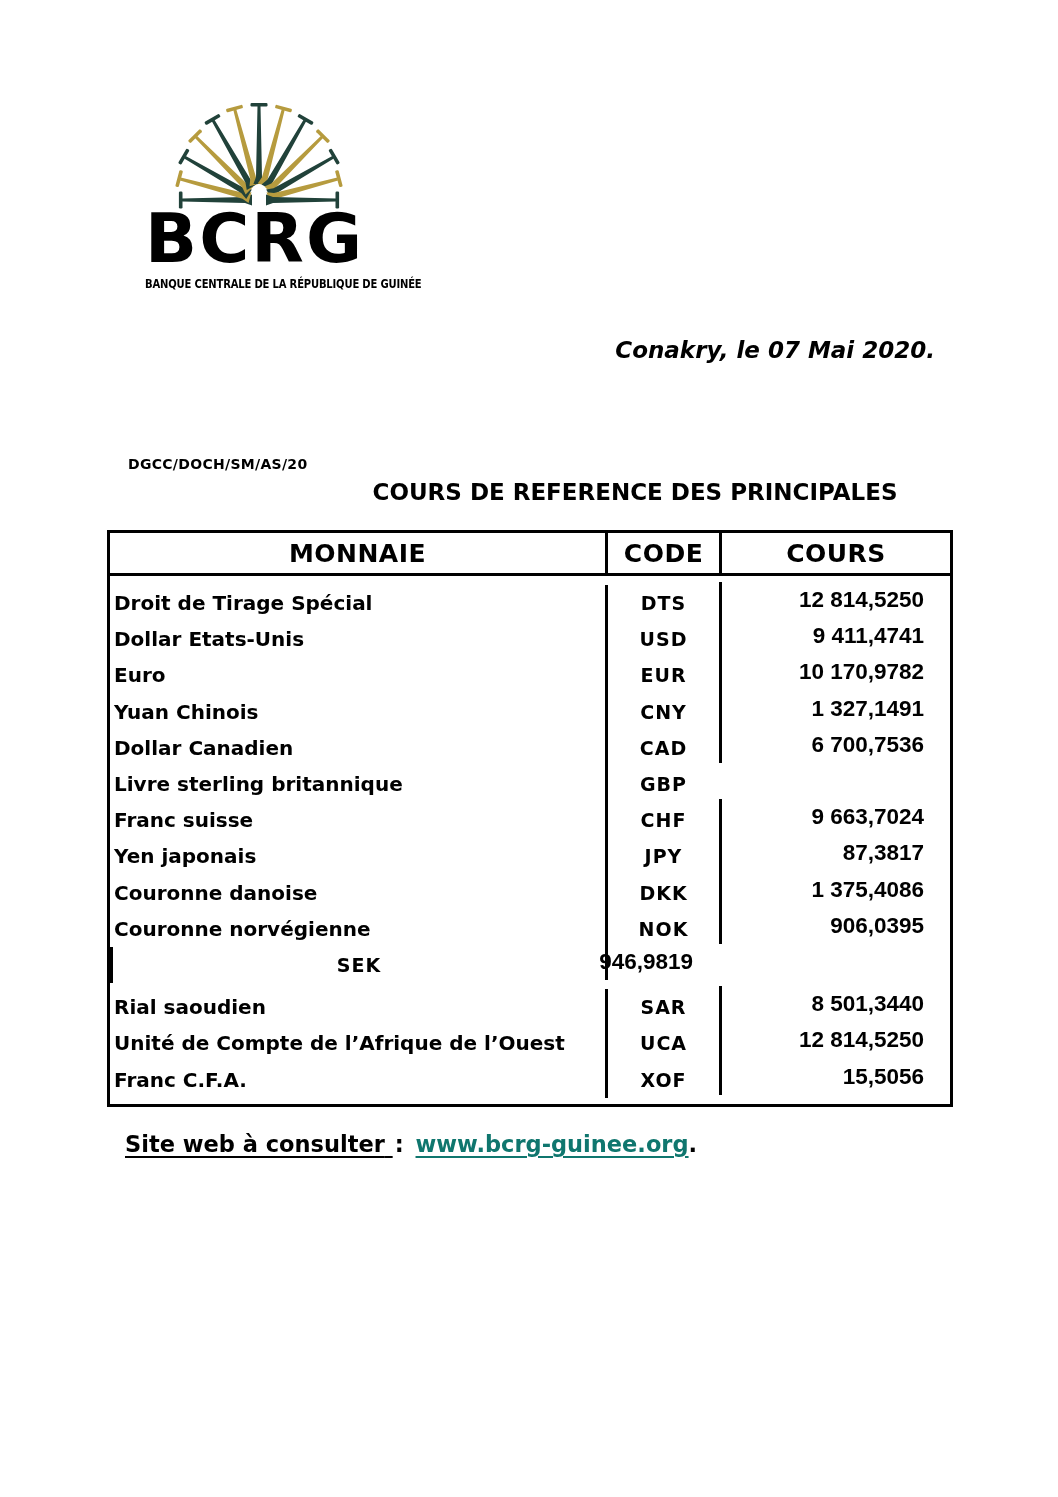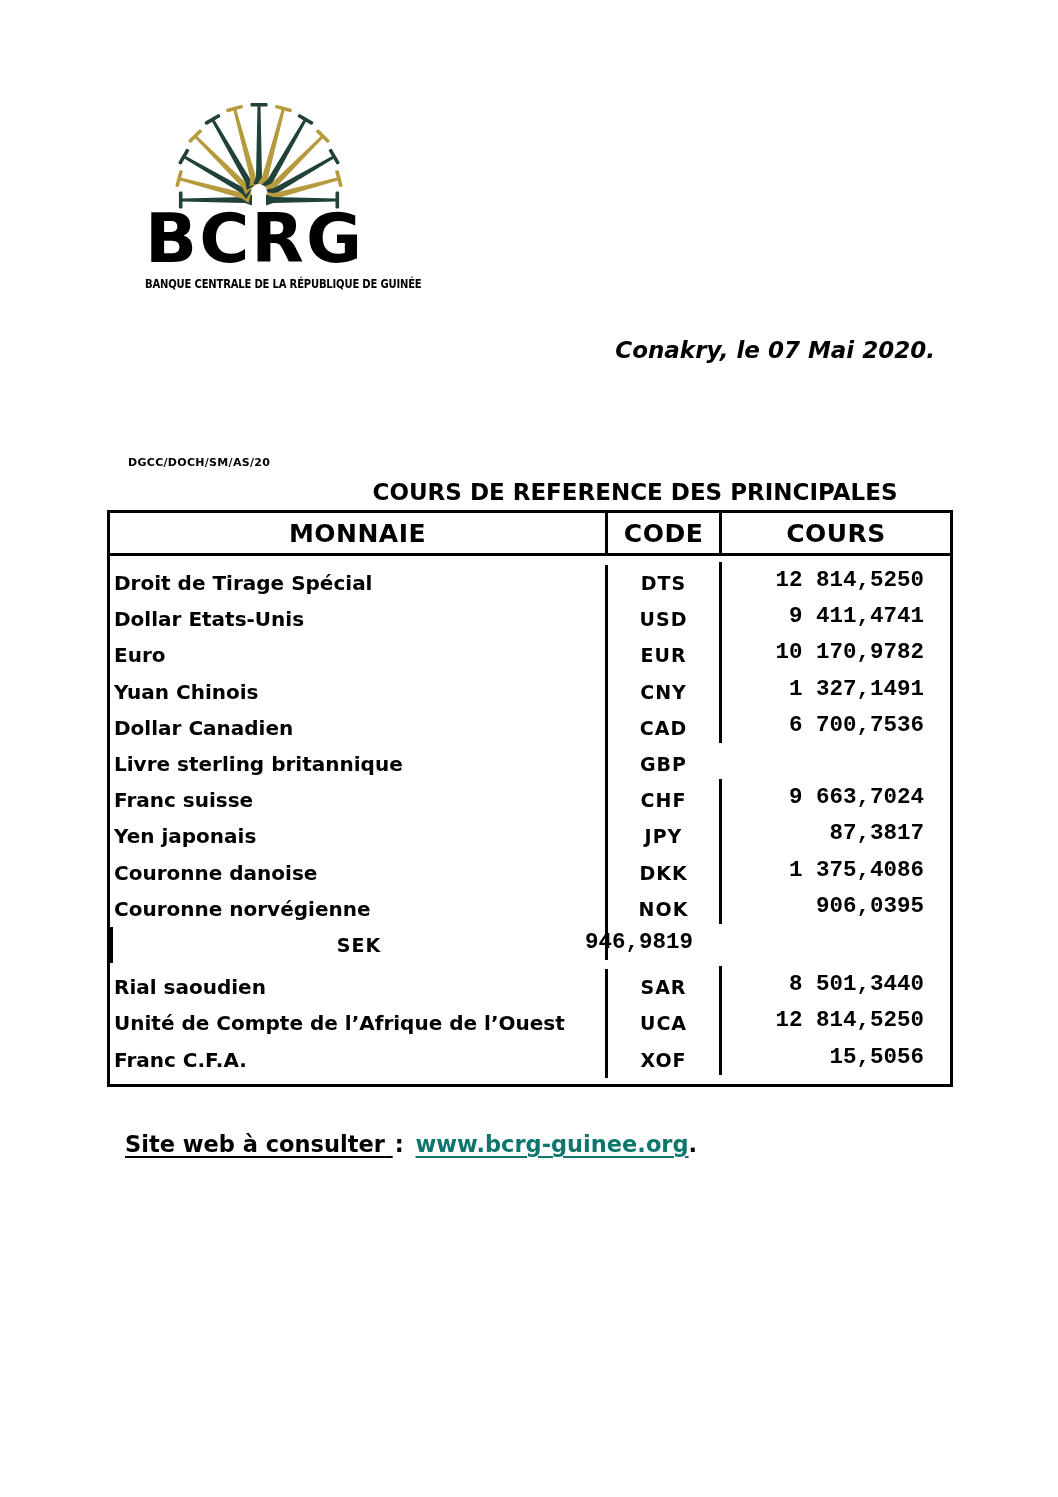--- a/index.html
+++ b/index.html
@@ -28,32 +28,32 @@
   }
   
   .dateline{
     position:absolute;top:337px;left:500px;width:435px;
     text-align:right;
     font-size:23px;font-weight:700;font-style:italic;
   }
   
   .refcode{
     position:absolute;top:456px;left:128px;
-    font-size:11px;font-weight:700;letter-spacing:0.3px;
+    font-size:14px;font-weight:700;letter-spacing:0.3px;
   }
   
   .title{
     position:absolute;top:422px;left:330px;width:610px;
     text-align:center;
     font-size:23px;font-weight:700;line-height:28px;
     white-space:pre-wrap;
   }
   
   .rates-table{
-    position:absolute;left:107px;top:510px;width:840px;
+    position:absolute;left:107px;top:530px;width:840px;
     border:3px solid #000;
     background:#fff;
   }
   .thead{
     display:grid;grid-template-columns:495px 114px 1fr;
     height:40px;border-bottom:3px solid #000;
   }
   .th{
     display:flex;align-items:center;justify-content:center;
     font-size:25px;font-weight:700;letter-spacing:0.5px;
@@ -70,21 +70,21 @@
   .td.name{
     padding-left:4px;
     font-size:20px;font-weight:700;white-space:nowrap;
   }
   .td.code{
     justify-content:center;
     font-size:19px;font-weight:700;letter-spacing:1px;
   }
   .td.rate{
     justify-content:flex-end;padding-right:26px;
-    font-family:Liberation Mono, monospace;
+    font-family:Liberation Sans, sans-serif;
     font-size:22.5px;font-weight:700;
     transform:translateY(-3px);
   }
   
   .footer{
     position:absolute;top:1131px;left:125px;
     font-size:22.5px;font-weight:700;
   }
   .footer .u{
     text-decoration:underline;

